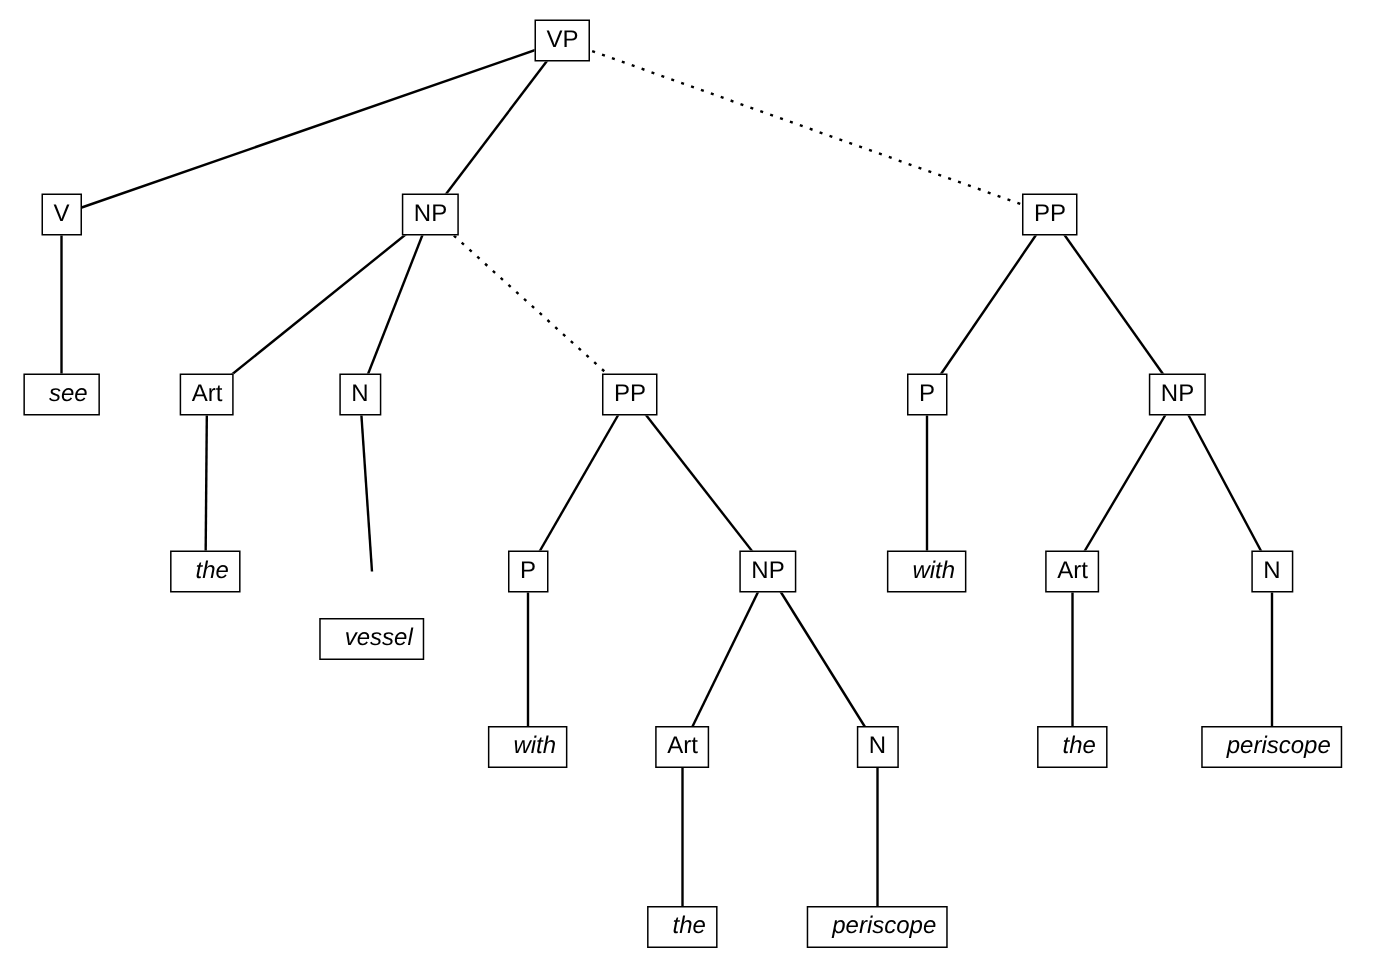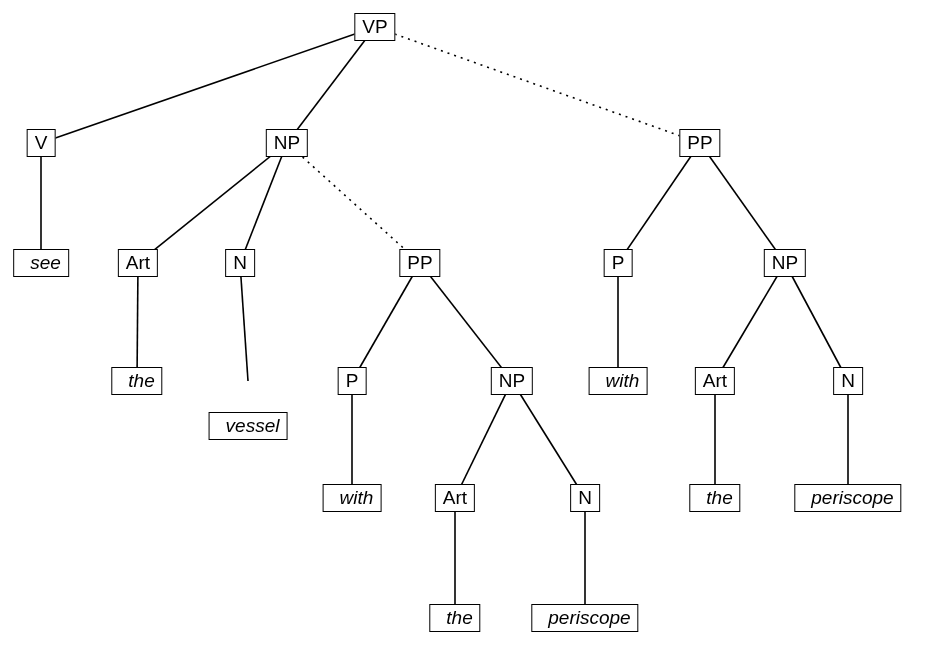--- a/index.html
+++ b/index.html
@@ -21,21 +21,21 @@
     top: 0;
     width: 927px;
     height: 646px;
   }
   .tree-node {
     position: absolute;
     transform: translate(-50%, -50%);
     background: #ffffff;
     border: 1.5px solid #000000;
     padding: 1px 7px 2px 7px;
-    font-size: 19px;
+    font-size: 16px;
     line-height: 23px;
     color: #000000;
     white-space: nowrap;
     box-sizing: border-box;
   }
   .tree-node.terminal {
     font-style: italic;
     padding-left: 16px;
   }
   line.edge {

